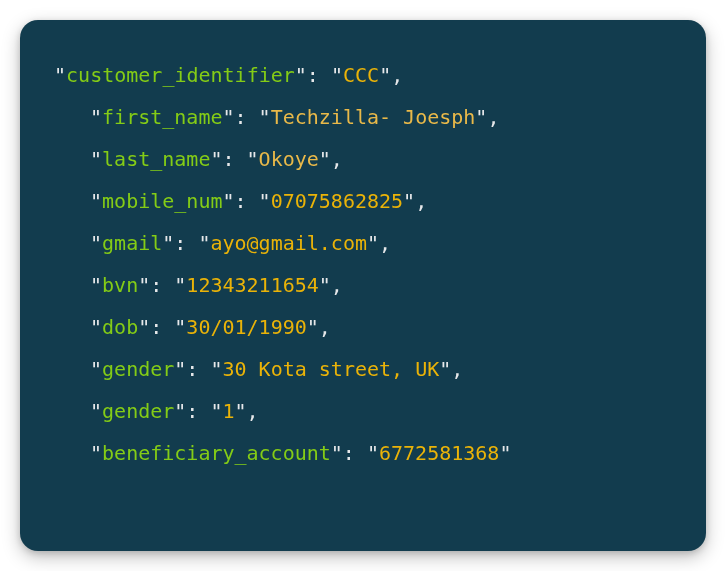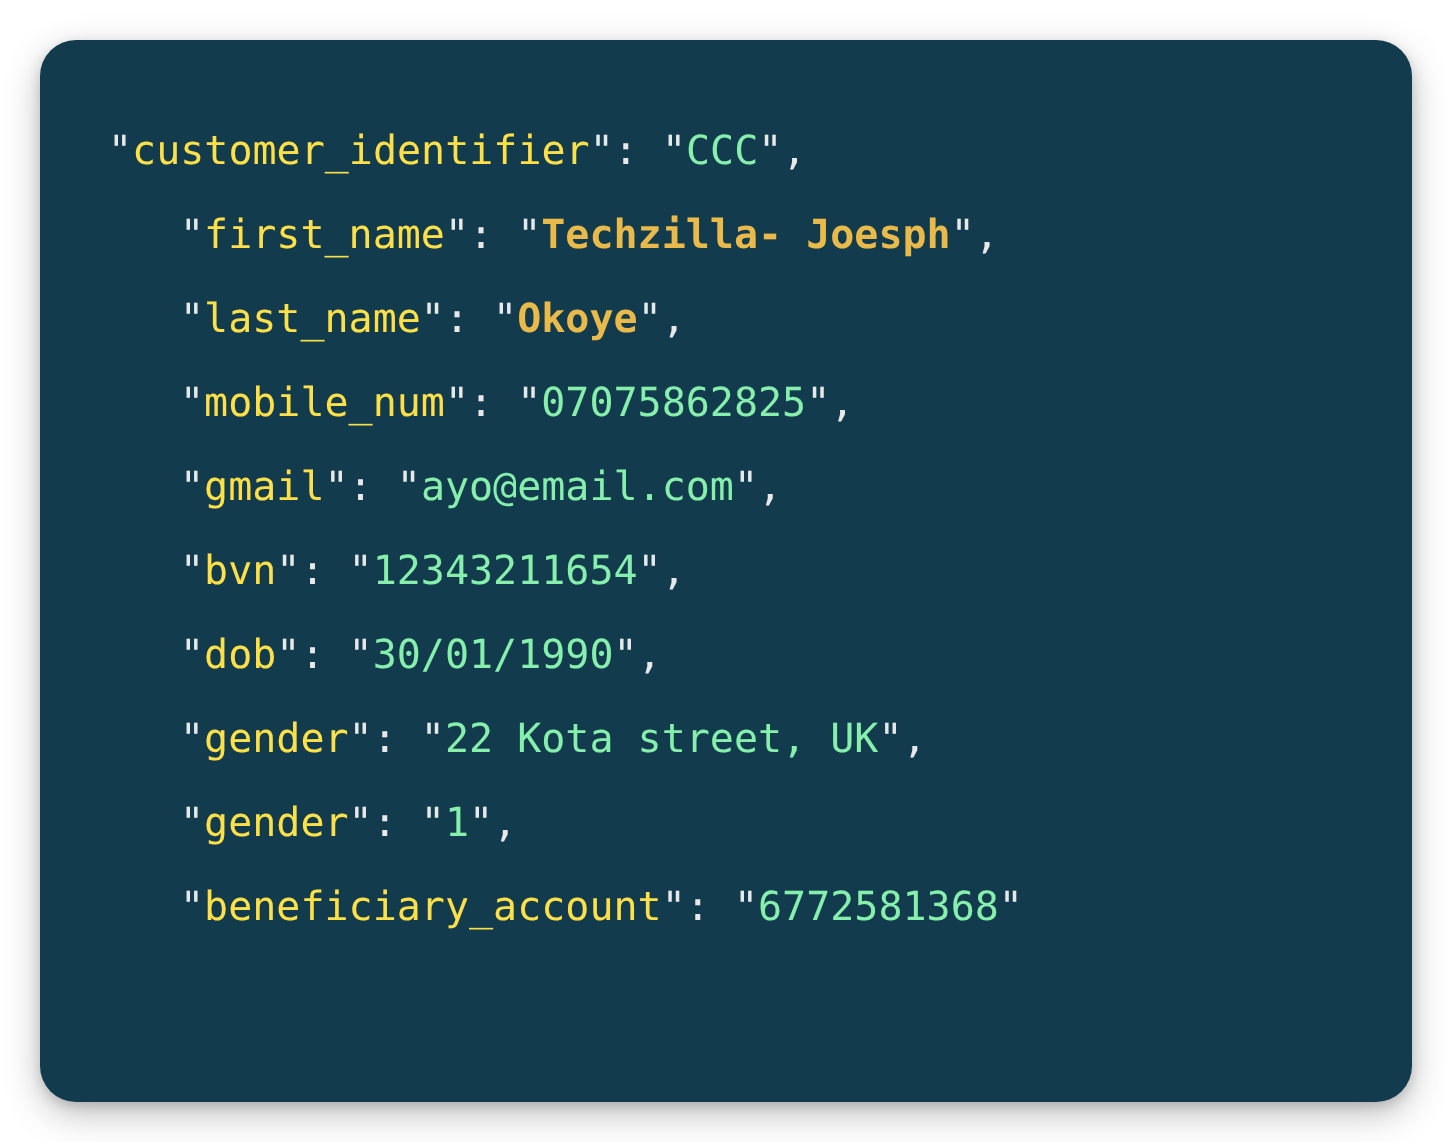--- a/index.html
+++ b/index.html
@@ -17,33 +17,33 @@
     min-height: 531px;
     box-shadow: 0 6px 18px rgba(0,0,0,0.25), 0 2px 6px rgba(0,0,0,0.15);
     position: relative;
   }
   .line {
     font-size: 20px;
     line-height: 2.1;
     color: #e6e8ea;
     white-space: pre;
   }
-  .key { color: #fde047; }
-  .str { color: #86efac; }
-  .highlight { color: #e9b949; font-weight: bold; }
+  .key { color: #84cc16; }
+  .str { color: #eab308; }
+  .highlight { color: #e9b949; }
   .punct { color: #e6e8ea; }
   .indent { display:inline-block; width: 36px; }
 </style>
 </head>
 <body>
 
 <div class="code-block">
   <div class="line"><span class="punct">"</span><span class="key">customer_identifier</span><span class="punct">": "</span><span class="str">CCC</span><span class="punct">",</span></div>
   <div class="line"><span class="indent"></span><span class="punct">"</span><span class="key">first_name</span><span class="punct">": "</span><span class="highlight">Techzilla- Joesph</span><span class="punct">",</span></div>
   <div class="line"><span class="indent"></span><span class="punct">"</span><span class="key">last_name</span><span class="punct">": "</span><span class="highlight">Okoye</span><span class="punct">",</span></div>
   <div class="line"><span class="indent"></span><span class="punct">"</span><span class="key">mobile_num</span><span class="punct">": "</span><span class="str">07075862825</span><span class="punct">",</span></div>
-  <div class="line"><span class="indent"></span><span class="punct">"</span><span class="key">gmail</span><span class="punct">": "</span><span class="str">ayo@email.com</span><span class="punct">",</span></div>
+  <div class="line"><span class="indent"></span><span class="punct">"</span><span class="key">gmail</span><span class="punct">": "</span><span class="str">ayo@gmail.com</span><span class="punct">",</span></div>
   <div class="line"><span class="indent"></span><span class="punct">"</span><span class="key">bvn</span><span class="punct">": "</span><span class="str">12343211654</span><span class="punct">",</span></div>
   <div class="line"><span class="indent"></span><span class="punct">"</span><span class="key">dob</span><span class="punct">": "</span><span class="str">30/01/1990</span><span class="punct">",</span></div>
-  <div class="line"><span class="indent"></span><span class="punct">"</span><span class="key">gender</span><span class="punct">": "</span><span class="str">22 Kota street, UK</span><span class="punct">",</span></div>
+  <div class="line"><span class="indent"></span><span class="punct">"</span><span class="key">gender</span><span class="punct">": "</span><span class="str">30 Kota street, UK</span><span class="punct">",</span></div>
   <div class="line"><span class="indent"></span><span class="punct">"</span><span class="key">gender</span><span class="punct">": "</span><span class="str">1</span><span class="punct">",</span></div>
   <div class="line"><span class="indent"></span><span class="punct">"</span><span class="key">beneficiary_account</span><span class="punct">": "</span><span class="str">6772581368</span><span class="punct">"</span></div>
 </div>
 
 </body></html>

